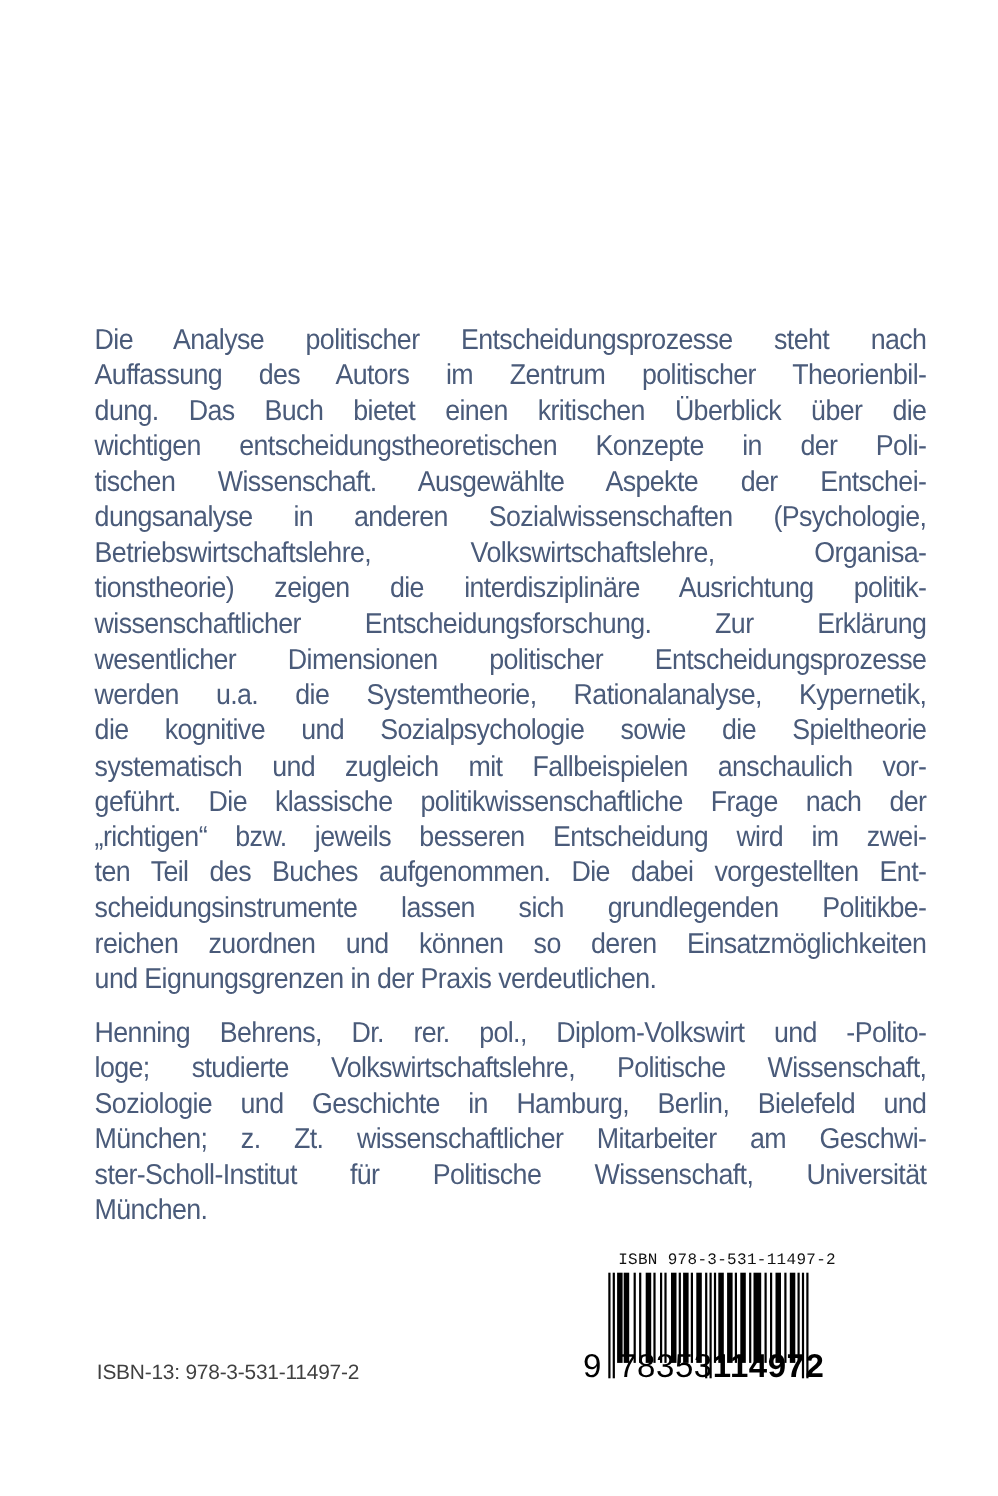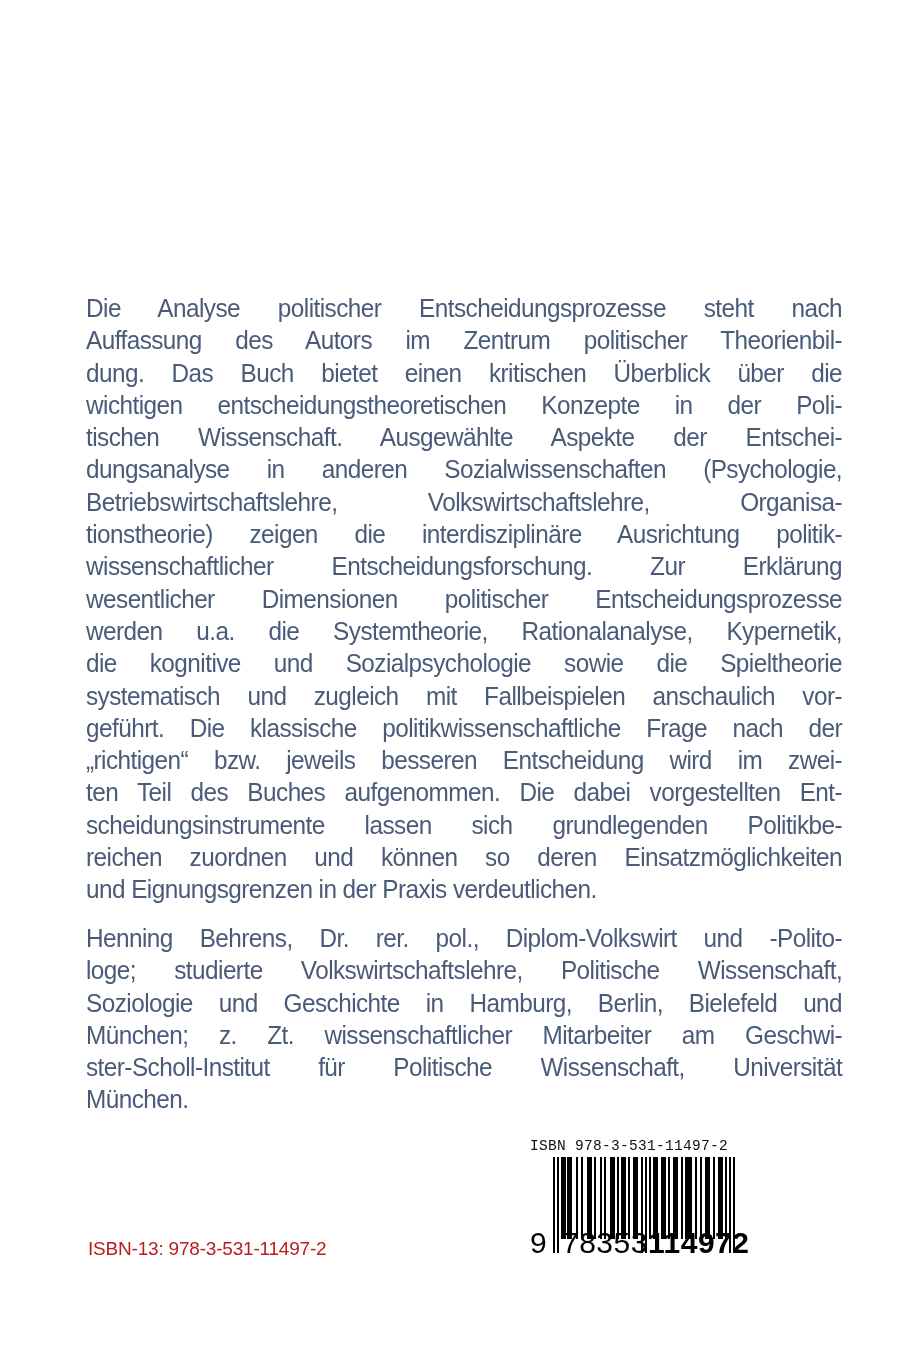--- a/index.html
+++ b/index.html
@@ -18,25 +18,25 @@
       transform-origin: left top;
       width: 813px;
     }
     .blurb { top: 292px; }
     .bio { top: 922px; }
     .line { display: block; text-align: justify; text-align-last: justify; white-space: nowrap; }
     .line.last { text-align-last: left; }
     .isbn13 {
       position: absolute; left: 88px; top: 1238px;
       font-family: "Liberation Sans", sans-serif;
-      color: #b91c1c; font-size: 19px; letter-spacing: -0.2px;
+      color: #404040; font-size: 19px; letter-spacing: -0.2px;
     }
     .barcode-wrap { position: absolute; left: 530px; top: 1138px; width: 230px; height: 130px; }
     .barcode-top {
-      position: absolute; left: 0; top: 0; width: 230px; text-align: left;
+      position: absolute; left: 0; top: 0; width: 230px; text-align: right;
       font-family: "Liberation Mono", monospace; font-size: 14.5px; color: #111; letter-spacing: 0.3px;
     }
     .bars { position: absolute; left: 23px; top: 19px; height: 96px; width: 182px; }
     .bars span { position: absolute; top: 0; background: #000; height: 82px; }
     .bars span.guard { height: 96px; }
     .barcode-digits {
       position: absolute; top: 88px; left: 0; width: 230px;
       font-family: "Liberation Sans", sans-serif; font-size: 30px; color: #000;
     }
     .barcode-digits .d0 { position: absolute; left: 0; }

